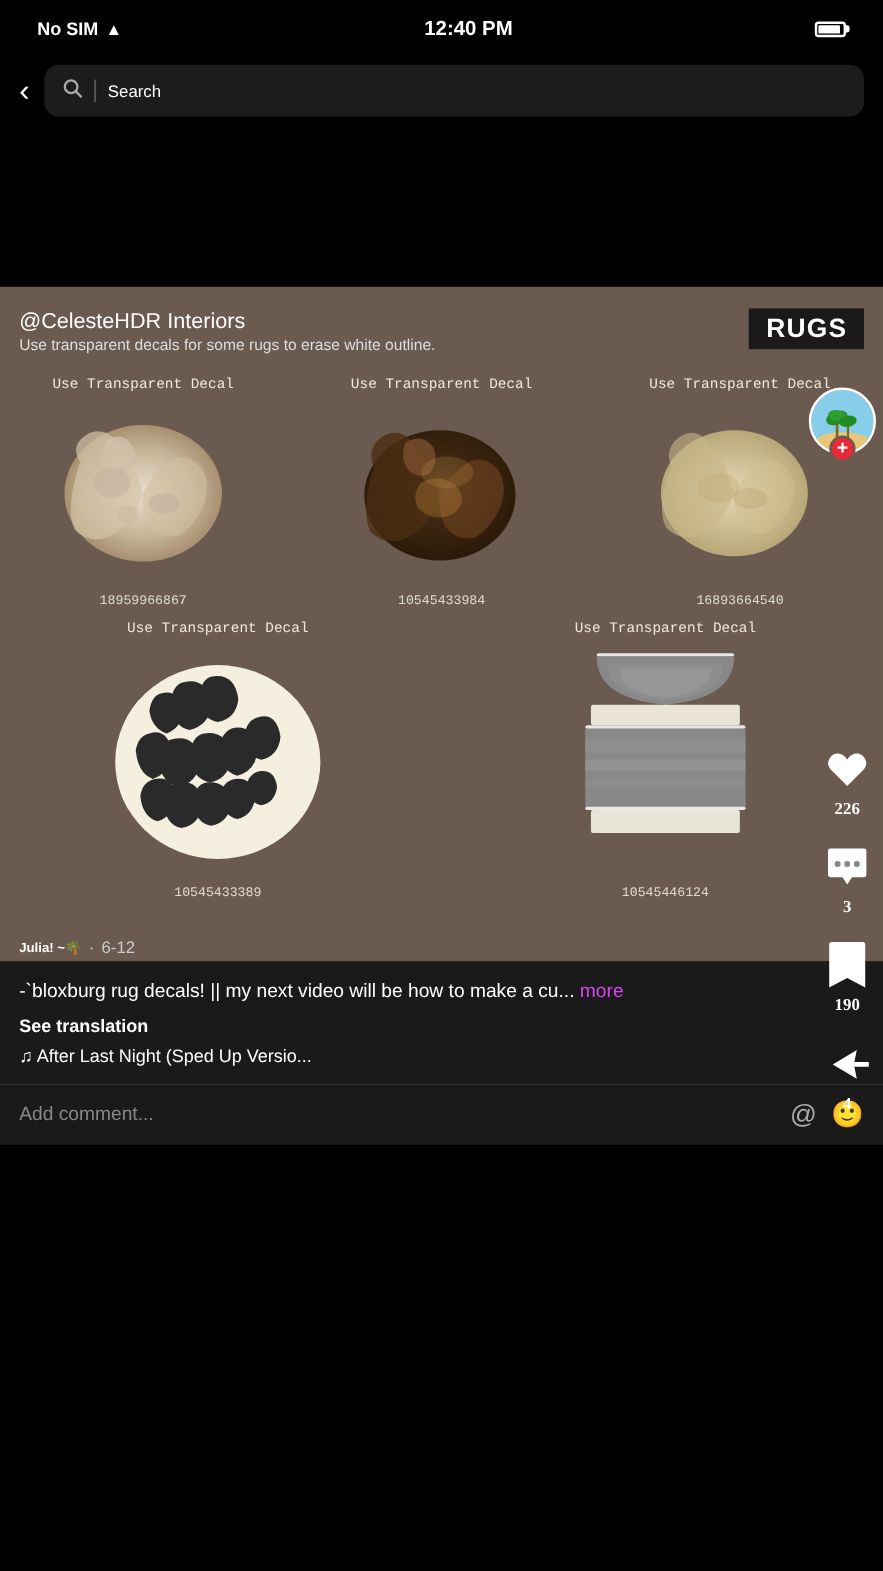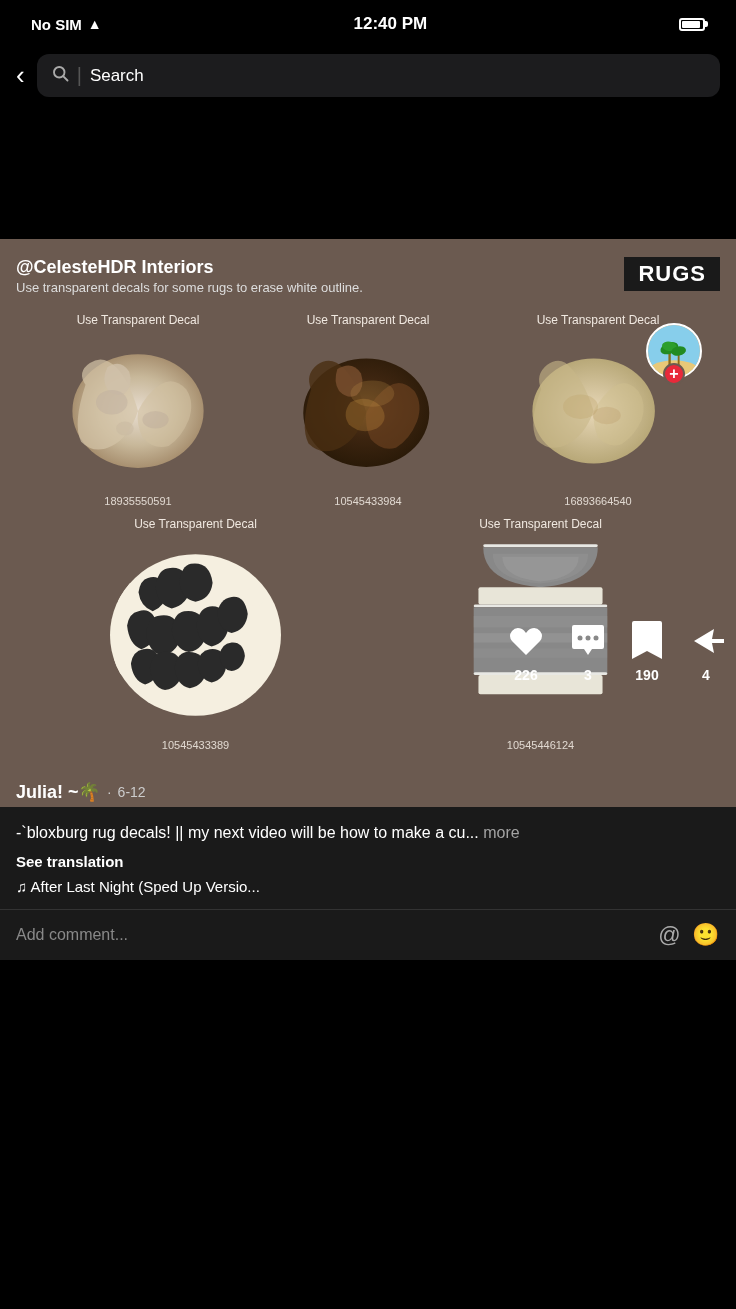--- a/index.html
+++ b/index.html
@@ -48,21 +48,21 @@
       background: #1c1c1e;
       border-radius: 12px;
       display: flex;
       align-items: center;
       padding: 10px 14px;
       gap: 8px;
     }
     .search-icon-wrap { color: #aaa; font-size: 18px; }
     .search-input-text { color: #fff; font-size: 17px; flex: 1; }
     .search-divider { color: #555; font-size: 20px; }
-    .search-btn-text { color: #fff; font-size: 17px; font-weight: 500; }
+    .search-btn-text { color: #fff; font-size: 14px; font-weight: 500; }
 
     
     .black-spacer {
       background: #000;
       height: 130px;
     }
 
     
     .content-card {
       background: #6b5a50;
@@ -74,39 +74,40 @@
     .card-header {
       padding: 18px 16px 8px;
       display: flex;
       justify-content: space-between;
       align-items: flex-start;
     }
     .card-author-block {}
     .card-author-name {
       color: #fff;
       font-size: 18px;
-      font-weight: 700;
+      font-weight: 400;
     }
     .card-author-sub {
       color: #ddd;
       font-size: 13px;
       margin-top: 2px;
     }
     .card-category-badge {
       background: #1a1a1a;
       color: #fff;
       font-size: 22px;
       font-weight: 800;
       padding: 4px 14px;
       letter-spacing: 1px;
     }
 
     
     .rug-grid {
-      padding: 10px 28px;
+      padding: 10px 0;
+      font-family: Liberation Mono, monospace;
     }
     .rug-row {
       display: flex;
       gap: 10px;
       margin-bottom: 10px;
       align-items: flex-start;
     }
     .rug-item {
       flex: 1;
       display: flex;
@@ -172,23 +173,24 @@
       font-weight: 700;
       border: 2px solid #6b5a50;
     }
 
     
     .right-actions {
       position: absolute;
       right: 8px;
       top: 380px;
       display: flex;
-      flex-direction: row;
+      flex-direction: column;
       align-items: center;
       gap: 18px;
+      font-family: Liberation Serif, serif;
     }
     .action-icon-wrap {
       display: flex;
       flex-direction: column;
       align-items: center;
       gap: 4px;
       cursor: pointer;
     }
     .action-count {
       color: #fff;
@@ -214,37 +216,37 @@
 
     
     .author-row {
       padding: 10px 16px 4px;
       display: flex;
       align-items: center;
       gap: 6px;
     }
     .author-username {
       color: #fff;
-      font-size: 18px;
+      font-size: 11px;
       font-weight: 700;
     }
     .author-dot { color: #ccc; font-size: 14px; }
     .author-date { color: #ccc; font-size: 14px; }
 
     
     .description-area {
       background: #1a1a1a;
       padding: 14px 16px;
     }
     .desc-text {
       color: #fff;
       font-size: 16px;
       line-height: 1.5;
     }
-    .desc-more { color: #a3a3a3; }
+    .desc-more { color: #d946ef; }
     .see-translation {
       color: #fff;
       font-size: 15px;
       font-weight: 600;
       margin-top: 8px;
       display: block;
     }
     .music-line {
       color: #fff;
       font-size: 15px;
@@ -360,21 +362,21 @@
             <ellipse cx="90" cy="80" rx="75" ry="65" fill="url(#cowRG1)"></ellipse>
             <path d="M30,50 Q20,35 35,25 Q50,15 65,30 Q80,45 90,80 Q80,110 60,120 Q40,130 25,115 Q15,95 30,50Z" fill="#d4c4a8" opacity="0.7"></path>
             <path d="M90,80 Q100,60 115,50 Q130,40 145,55 Q155,70 148,90 Q140,110 125,120 Q108,125 95,110 Q88,95 90,80Z" fill="#d0c0a0" opacity="0.6"></path>
             <path d="M55,30 Q70,20 80,35 Q85,50 75,60 Q65,65 55,55 Q48,45 55,30Z" fill="#cfc0aa" opacity="0.8"></path>
 
             <ellipse cx="60" cy="70" rx="18" ry="14" fill="#bfb0a0" opacity="0.5"></ellipse>
             <ellipse cx="110" cy="90" rx="15" ry="10" fill="#b8a898" opacity="0.4"></ellipse>
             <ellipse cx="75" cy="100" rx="10" ry="8" fill="#c8b8a0" opacity="0.5"></ellipse>
           </svg>
         </div>
-        <div class="rug-code">18935550591</div>
+        <div class="rug-code">18959966867</div>
       </div>
 
       <div class="rug-item">
         <div class="rug-label">Use Transparent Decal</div>
         <div class="rug-img-area">
           <svg viewBox="0 0 180 160" class="rug-svg">
             <defs>
               <radialGradient id="cowRG2" cx="50%" cy="45%" r="55%">
                 <stop offset="0%" stop-color="#5a3a1a"></stop>
                 <stop offset="50%" stop-color="#3d2510"></stop>

